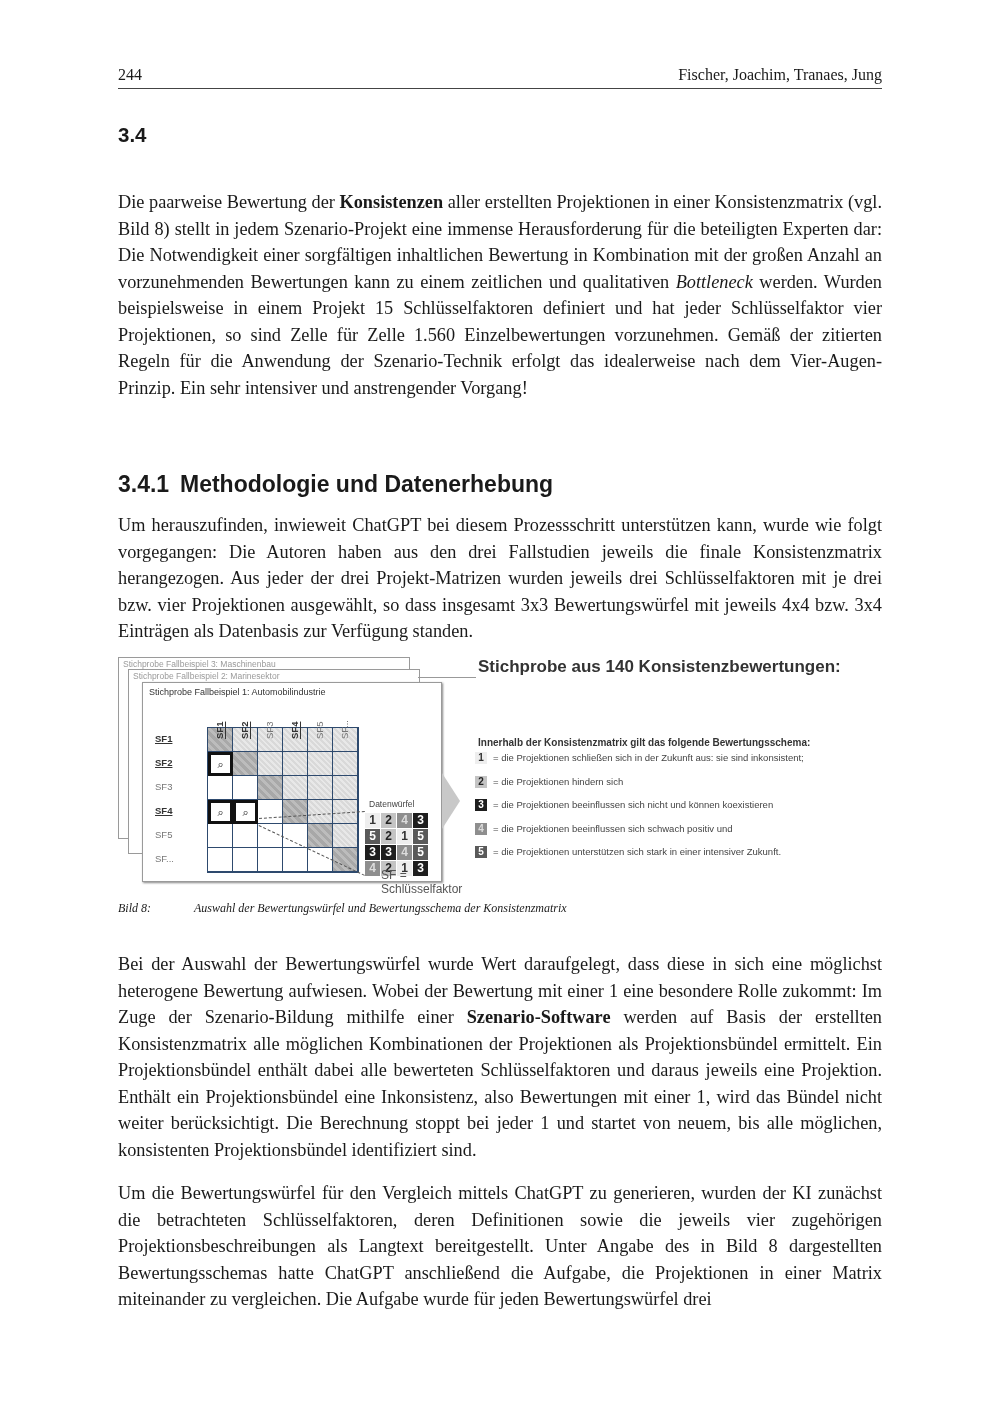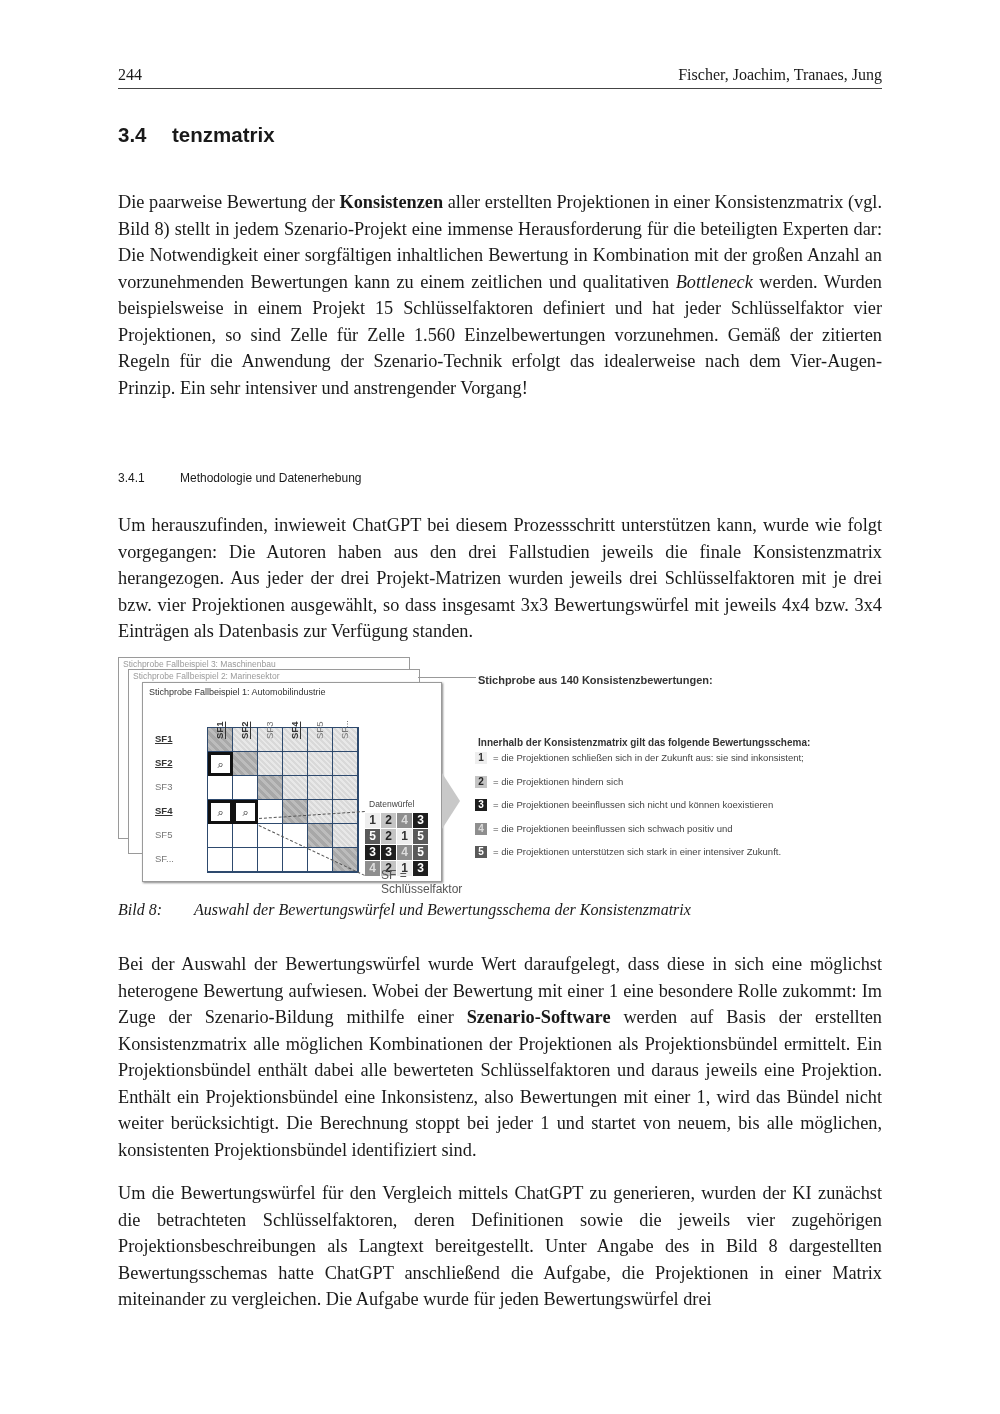--- a/index.html
+++ b/index.html
@@ -9,23 +9,23 @@
                  border-bottom: 1px solid #444; font-size: 16px; text-align: center; }
   .page-header .num { position: absolute; left: 0; top: 0; }
   .page-header .auth { position: absolute; right: 0; top: 0; }
   .h2 { position: absolute; left: 118px; top: 120px; width: 770px;
         font-family: "Liberation Sans", sans-serif; font-weight: bold; font-size: 20.5px; line-height: 30px; }
   .h2 .no { position: absolute; left: 0; top: 0; }
   .h2 .tx { position: absolute; left: 54px; top: 0; width: 716px; }
   .para { position: absolute; left: 118px; width: 764px; font-size: 18.3px; line-height: 26.5px;
           text-align: justify; }
   .h3 { position: absolute; left: 118px; top: 471px; font-family: "Liberation Sans", sans-serif;
-        font-weight: normal; font-size: 12px; }
+        font-weight: bold; font-size: 23px; }
   .h3 .no { display: inline-block; width: 62px; }
-  .caption { position: absolute; left: 118px; top: 901px; font-style: italic; font-size: 16px; }
+  .caption { position: absolute; left: 118px; top: 901px; font-style: italic; font-size: 12px; }
   .caption .lbl { display: inline-block; width: 76px; }
 
   
   .fig { position: absolute; left: 118px; top: 655px; width: 770px; height: 235px;
          font-family: "Liberation Sans", sans-serif; }
   .sheet { position: absolute; background: #fff; border: 1px solid #9a9a9a; }
   .sheet .ttl { position: absolute; left: 4px; top: 1px; font-size: 8.5px; color: #9a9a9a; }
   .sheet3 { left: 0; top: 2px; width: 290px; height: 180px; }
   .sheet2 { left: 10px; top: 14px; width: 290px; height: 183px; }
   .sheet1 { left: 24px; top: 27px; width: 298px; height: 198px; box-shadow: 1px 1px 2px #888; }
@@ -44,39 +44,38 @@
   .sel { position: absolute; width: 25px; height: 24px; border: 3px solid #111; box-sizing: border-box;
          background: #fff; font-size: 11px; text-align: center; line-height: 18px; }
   .dash { position: absolute; height: 0; border-top: 1px dashed #555; transform-origin: 0 0; }
   .cube-lbl { position: absolute; left: 226px; top: 116px; font-size: 8.5px; color: #444; }
   .cube { position: absolute; left: 222px; top: 130px; }
   .cc { position: absolute; width: 15px; height: 15px; font-size: 12px; text-align: center; line-height: 15px; font-weight: bold; }
   .sf-note { position: absolute; left: 238px; top: 185px; font-size: 12px; color: #555; }
   .arrow { position: absolute; left: 324px; top: 118px; width: 0; height: 0;
            border-top: 28px solid transparent; border-bottom: 28px solid transparent;
            border-left: 18px solid #c8c8c8; }
-  .right-title { position: absolute; left: 360px; top: 19px; font-size: 11px; font-weight: bold; color: #333; }
+  .right-title { position: absolute; left: 360px; top: 2px; font-size: 17px; font-weight: bold; color: #333; }
   .right-desc { position: absolute; left: 360px; top: 25px; font-size: 11.5px; color: #444; line-height: 14px; width: 400px; }
   .scheme-title { position: absolute; left: 360px; top: 82px; font-size: 10px; font-weight: bold; color: #333; text-align: right; }
   .scheme-item { position: absolute; left: 357px; font-size: 9.5px; color: #444; }
   .sw { display: inline-block; width: 12px; height: 12px; font-size: 10px; text-align: center; line-height: 12px;
         font-weight: bold; margin-right: 6px; vertical-align: middle; }
 </style>
 </head>
 <body>
 
 <div class="page-header">
   <span class="num">244</span>
   <span class="auth">Fischer, Joachim, Tranaes, Jung</span>
 </div>
 
 <div class="h2">
   <span class="no">3.4</span>
   <div class="tx">
-    <div>tenzmatrix</div>
   </div>
 </div>
 
 <div class="para" style="top:189px;"><span>Die paarweise Bewertung der </span><b>Konsistenzen</b><span> aller erstellten Projektionen in einer Konsistenzmatrix (vgl. Bild 8) stellt in jedem Szenario-Projekt eine immense Herausforderung für die beteiligten Experten dar: Die Notwendigkeit einer sorgfältigen inhaltlichen Bewertung in Kombination mit der großen Anzahl an vorzunehmenden Bewertungen kann zu einem zeitlichen und qualitativen </span><i>Bottleneck</i><span> werden. Wurden beispielsweise in einem Projekt 15 Schlüsselfaktoren definiert und hat jeder Schlüsselfaktor vier Projektionen, so sind Zelle für Zelle 1.560 Einzelbewertungen vorzunehmen. Gemäß der zitierten Regeln für die Anwendung der Szenario-Technik erfolgt das idealerweise nach dem Vier-Augen-Prinzip. Ein sehr intensiver und anstrengender Vorgang!</span></div>
 
 <div class="h3">
   <span class="no">3.4.1</span><span>Methodologie und Datenerhebung</span>
 </div>
 
 <div class="para" style="top:512px;">Um herauszufinden, inwieweit ChatGPT bei diesem Prozessschritt unterstützen kann, wurde wie folgt vorgegangen: Die Autoren haben aus den drei Fallstudien jeweils die finale Konsistenzmatrix herangezogen. Aus jeder der drei Projekt-Matrizen wurden jeweils drei Schlüsselfaktoren mit je drei bzw. vier Projektionen ausgewählt, so dass insgesamt 3x3 Bewertungswürfel mit jeweils 4x4 bzw. 3x4 Einträgen als Datenbasis zur Verfügung standen.</div>

